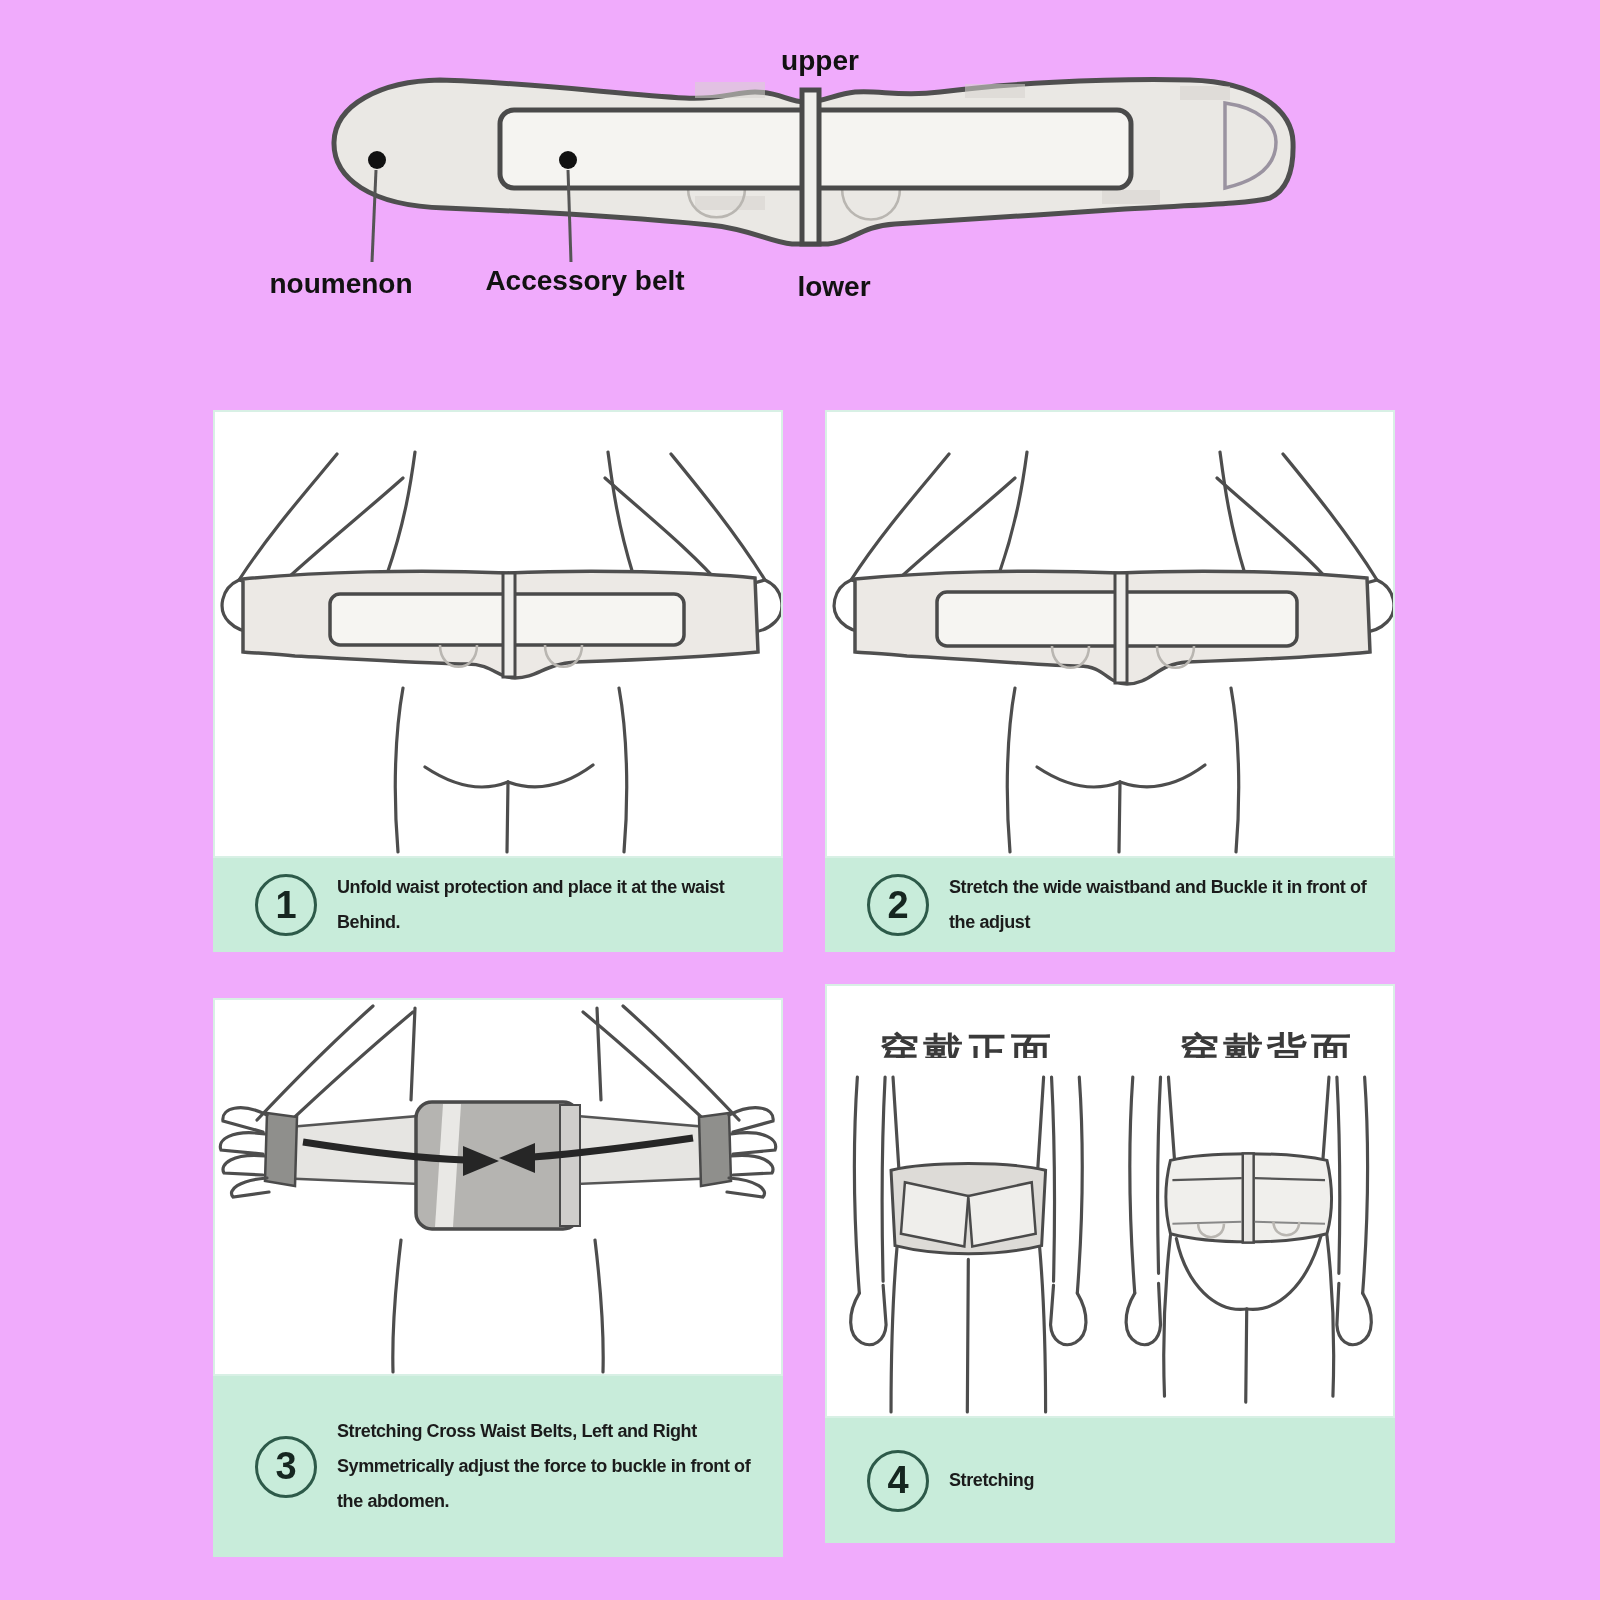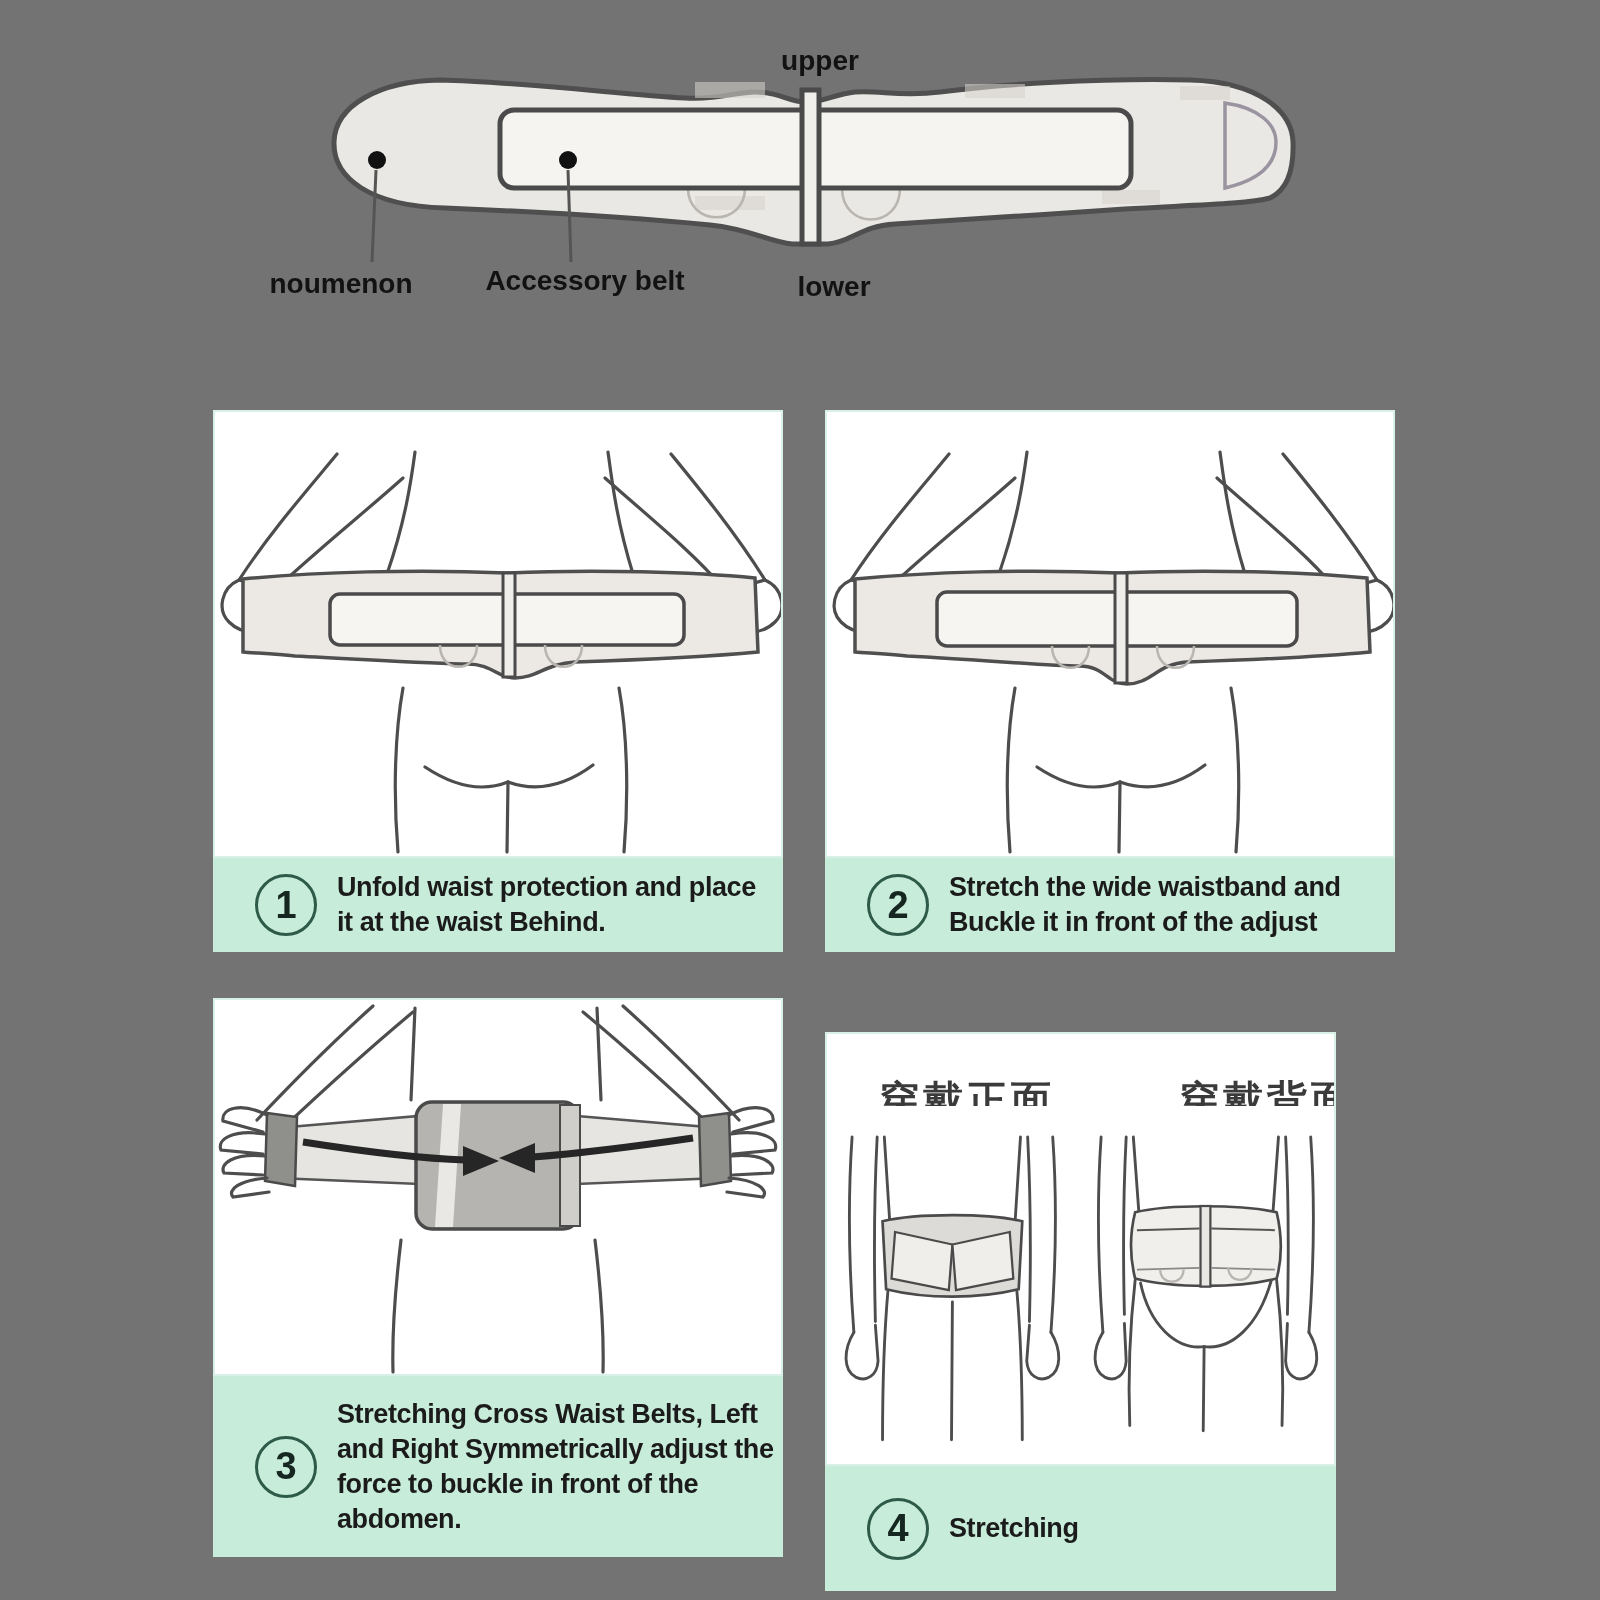--- a/index.html
+++ b/index.html
@@ -1,36 +1,36 @@
 <!DOCTYPE html>
 <html><head>
 <meta charset="utf-8">
 <style>
   html,body{margin:0;padding:0;background:#ffffff;}
-  #page{position:relative;width:1600px;height:1600px;background:#737373;overflow:hidden;
+  #page{position:relative;width:1600px;height:1600px;background:#f0abfc;overflow:hidden;
         font-family:"Liberation Sans","DejaVu Sans",sans-serif;}
 
   
   #belt-diagram{position:absolute;left:240px;top:20px;width:1120px;height:300px;}
   .diag-label{font-weight:700;fill:#121212;font-size:28px;}
 
   
   .panel{position:absolute;display:flex;flex-direction:column;}
   .panel .illus{background:#ffffff;border:2px solid #d8f0e5;box-sizing:border-box;flex:0 0 auto;position:relative;overflow:hidden;}
   .panel .band{background:#c8ecda;flex:1 1 auto;display:flex;align-items:center;box-sizing:border-box;padding-left:42px;}
   .num-badge{width:62px;height:62px;border:3px solid #2d5a49;border-radius:50%;flex:0 0 auto;
              display:flex;align-items:center;justify-content:center;
              font-size:38px;font-weight:700;color:#162620;box-sizing:border-box;background:transparent;}
-  .caption{margin-left:20px;max-width:438px;font-size:27px;line-height:35px;font-weight:700;
+  .caption{margin-left:20px;max-width:438px;font-size:18px;line-height:35px;font-weight:700;
            color:#1b1b1b;letter-spacing:-0.4px;}
 
   #panel-1{left:213px;top:410px;width:570px;height:542px;}
   #panel-2{left:825px;top:410px;width:570px;height:542px;}
   #panel-3{left:213px;top:998px;width:570px;height:559px;}
-  #panel-4{left:825px;top:1032px;width:511px;height:559px;}
+  #panel-4{left:825px;top:984px;width:570px;height:559px;}
   #panel-1 .illus,#panel-2 .illus{height:448px;}
   #panel-3 .illus{height:378px;}
   #panel-4 .illus{height:434px;}
 
   .figure-svg{display:block;width:100%;height:100%;}
   .stroke{fill:none;stroke:#4d4d4d;stroke-width:3.2;stroke-linecap:round;}
   .thin{fill:none;stroke:#b9b6b1;stroke-width:2.6;}
 
   
   .cn-label{position:absolute;top:42px;height:30px;width:220px;overflow:hidden;

